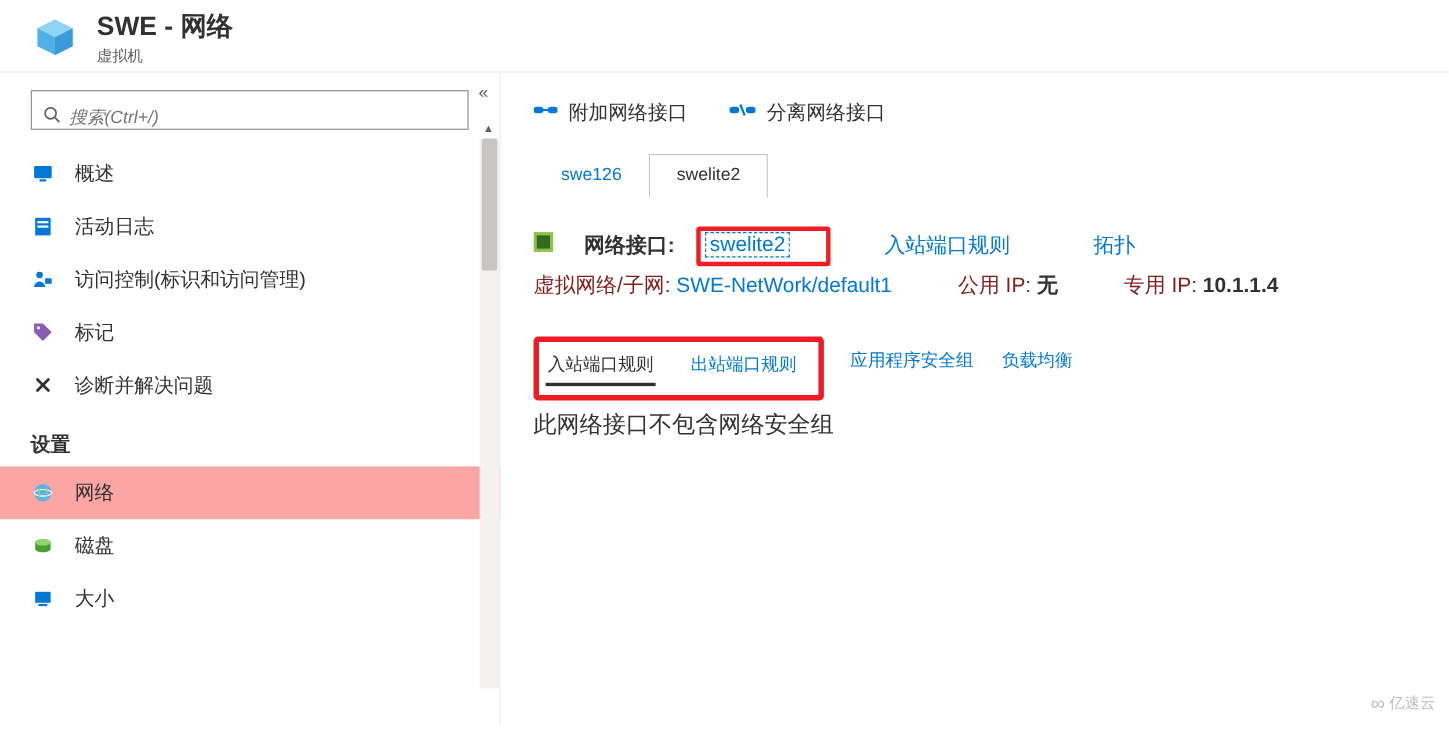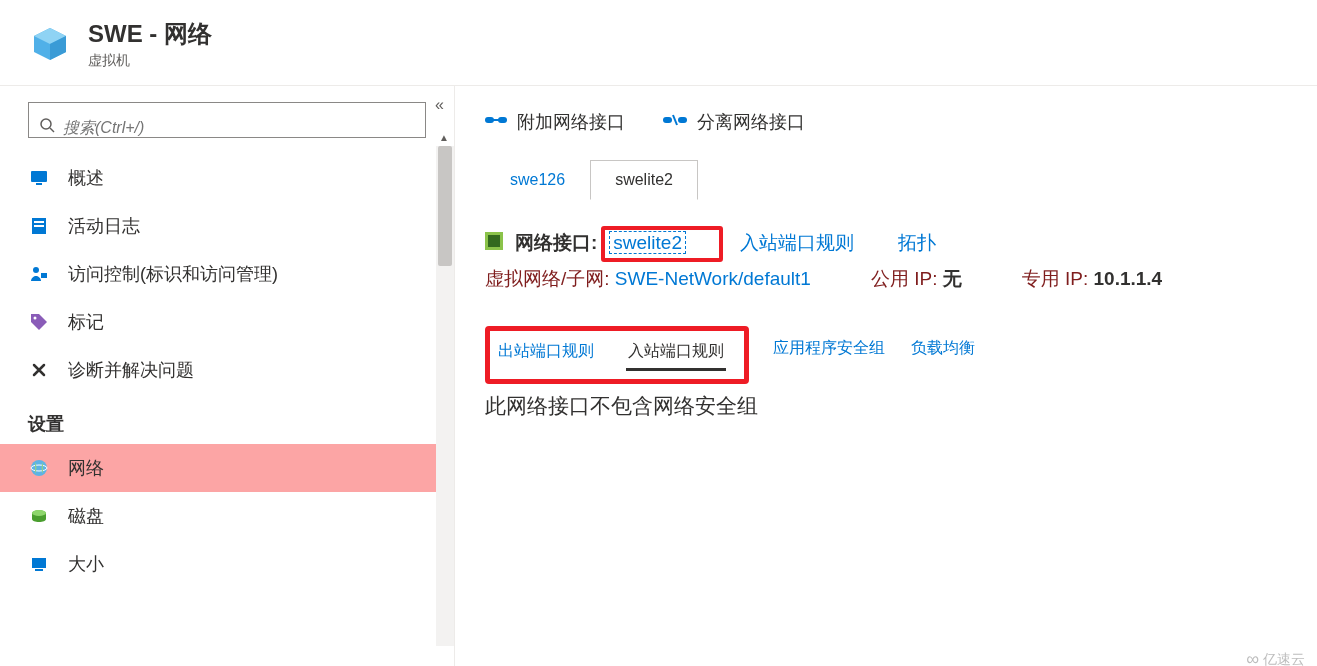--- a/index.html
+++ b/index.html
@@ -10,21 +10,21 @@
     width: 1317px;
     height: 666px;
     overflow: hidden;
     background: #fff;
   }
   .header {
     display: flex;
     align-items: center;
     padding: 10px 20px 8px 30px;
     border-bottom: 1px solid #edebe9;
-    height: 86px;
+    height: 66px;
   }
   .vm-icon {
     width: 40px; height: 40px; margin-right: 18px;
   }
   .title-block { display: flex; flex-direction: column; }
   .title { font-size: 24px; font-weight: 600; color: #323130; }
   .subtitle { font-size: 14px; color: #605e5c; margin-top: 2px; }
   .layout { display: flex; height: calc(100% - 74px); }
   .sidebar {
     width: 455px;
@@ -94,21 +94,21 @@
     border:1px solid transparent;
     font-size:16px;
     cursor:pointer;
     color:#0078d4;
   }
   .nic-tab.active {
     border:1px solid #c8c6c4;
     border-bottom:1px solid #fff;
     color:#323130;
   }
-  .ni-row { display:flex; align-items:center; gap:12px; flex-wrap:wrap; margin-bottom:10px; font-size:19px; }
+  .ni-row { display:flex; align-items:center; gap:28px; flex-wrap:wrap; margin-bottom:10px; font-size:19px; }
   .ni-label { font-weight:600; }
   .ni-link { color:#0078d4; cursor:pointer; }
   .ni-link.boxed { border:1px dashed #0078d4; padding:0 3px; }
   .sub-row { display:flex; gap:60px; font-size:19px; margin-bottom: 24px; }
   .sub-row .lbl { color:#7f1d1d; }
   .sub-row .val { color:#323130; }
   .sub-row .lnk { color:#0078d4; cursor:pointer; }
   .bold { font-weight:700; }
   .rule-tab { padding:6px 2px; cursor:pointer; color:#0078d4; }
   .rule-tab.active { color:#323130; border-bottom:3px solid #323130; font-weight:500; }
@@ -308,22 +308,22 @@
         </span>
         <span>
           <span class="lbl">专用 IP:</span>
           <span class="val bold">10.1.1.4</span>
         </span>
       </div>
     </div>
 
     <div style="display:flex; align-items:flex-start; gap:22px;">
       <span class="red-box2">
+        <span class="rule-tab active">入站端口规则</span>
         <span class="rule-tab">出站端口规则</span>
-        <span class="rule-tab active">入站端口规则</span>
       </span>
       <span class="rule-tab" style="margin-top:16px;">应用程序安全组</span>
       <span class="rule-tab" style="margin-top:16px;">负载均衡</span>
     </div>
 
     <div class="empty-msg">此网络接口不包含网络安全组</div>
 
     <div class="watermark">
       <span class="winfinity">∞</span>
       <span>亿速云</span>

